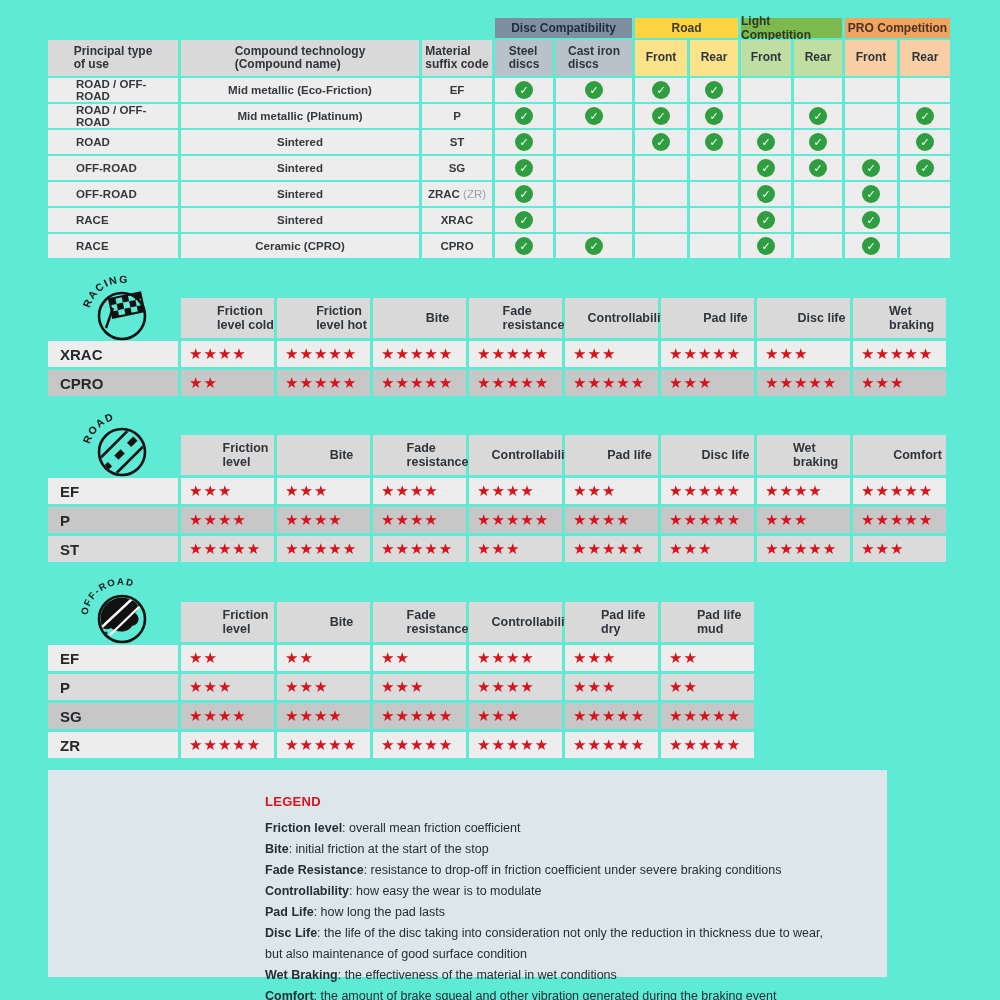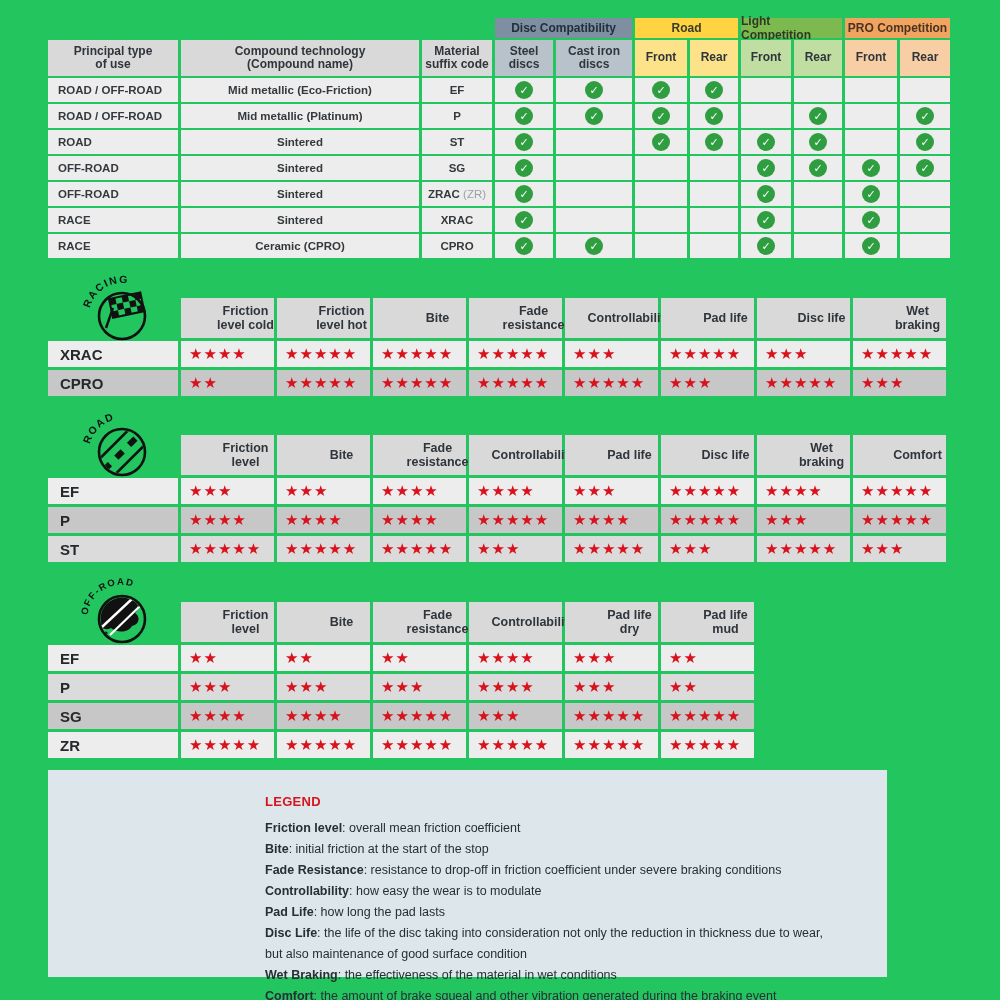--- a/index.html
+++ b/index.html
@@ -1,35 +1,35 @@
 <!DOCTYPE html>
 <html><head>
 <meta charset="utf-8">
 <style>
   html,body{margin:0;padding:0;}
   .page{
-    position:relative;width:1000px;height:1000px;background:#22c55e;
+    position:relative;width:1000px;height:1000px;background:#5eead4;
     font-family:"Liberation Sans","DejaVu Sans",sans-serif;color:#2d3338;overflow:hidden;
   }
   
   #compat{position:absolute;left:48px;top:18px;}
   #compat-grid{
     display:grid;
     grid-template-columns:130px 238px 70px 58px 76px 52px 48px 50px 48px 52px 50px;
     grid-template-rows:20px 36px repeat(7,24px);
     gap:2px 3px;
   }
   .band{display:flex;align-items:center;justify-content:center;font-size:12px;font-weight:700;}
   .band-spacer{background:transparent;}
   .hdr{
-    display:flex;align-items:center;justify-content:center;text-align:center;
+    display:flex;align-items:center;justify-content:center;text-align:left;
     font-size:12px;font-weight:700;line-height:1.12;white-space:pre-line;color:#2f353b;
   }
   .cell{background:#ededed;display:flex;align-items:center;font-size:11.5px;font-weight:700;color:#35393d;}
-  .txt-cell{padding:0 10px;}
+  .txt-cell{padding:0 28px;}
   .center{justify-content:center;padding:0 2px;text-align:center;}
   .check-cell{justify-content:center;}
   .code-note{color:#9aa1a7;font-weight:400;}
   .check{
     width:18px;height:18px;border-radius:50%;background:#2f9e41;color:#fff;
     display:flex;align-items:center;justify-content:center;
     font-size:11px;font-weight:700;font-family:"DejaVu Sans",sans-serif;
   }
   
   .rating-section{position:absolute;left:48px;}

